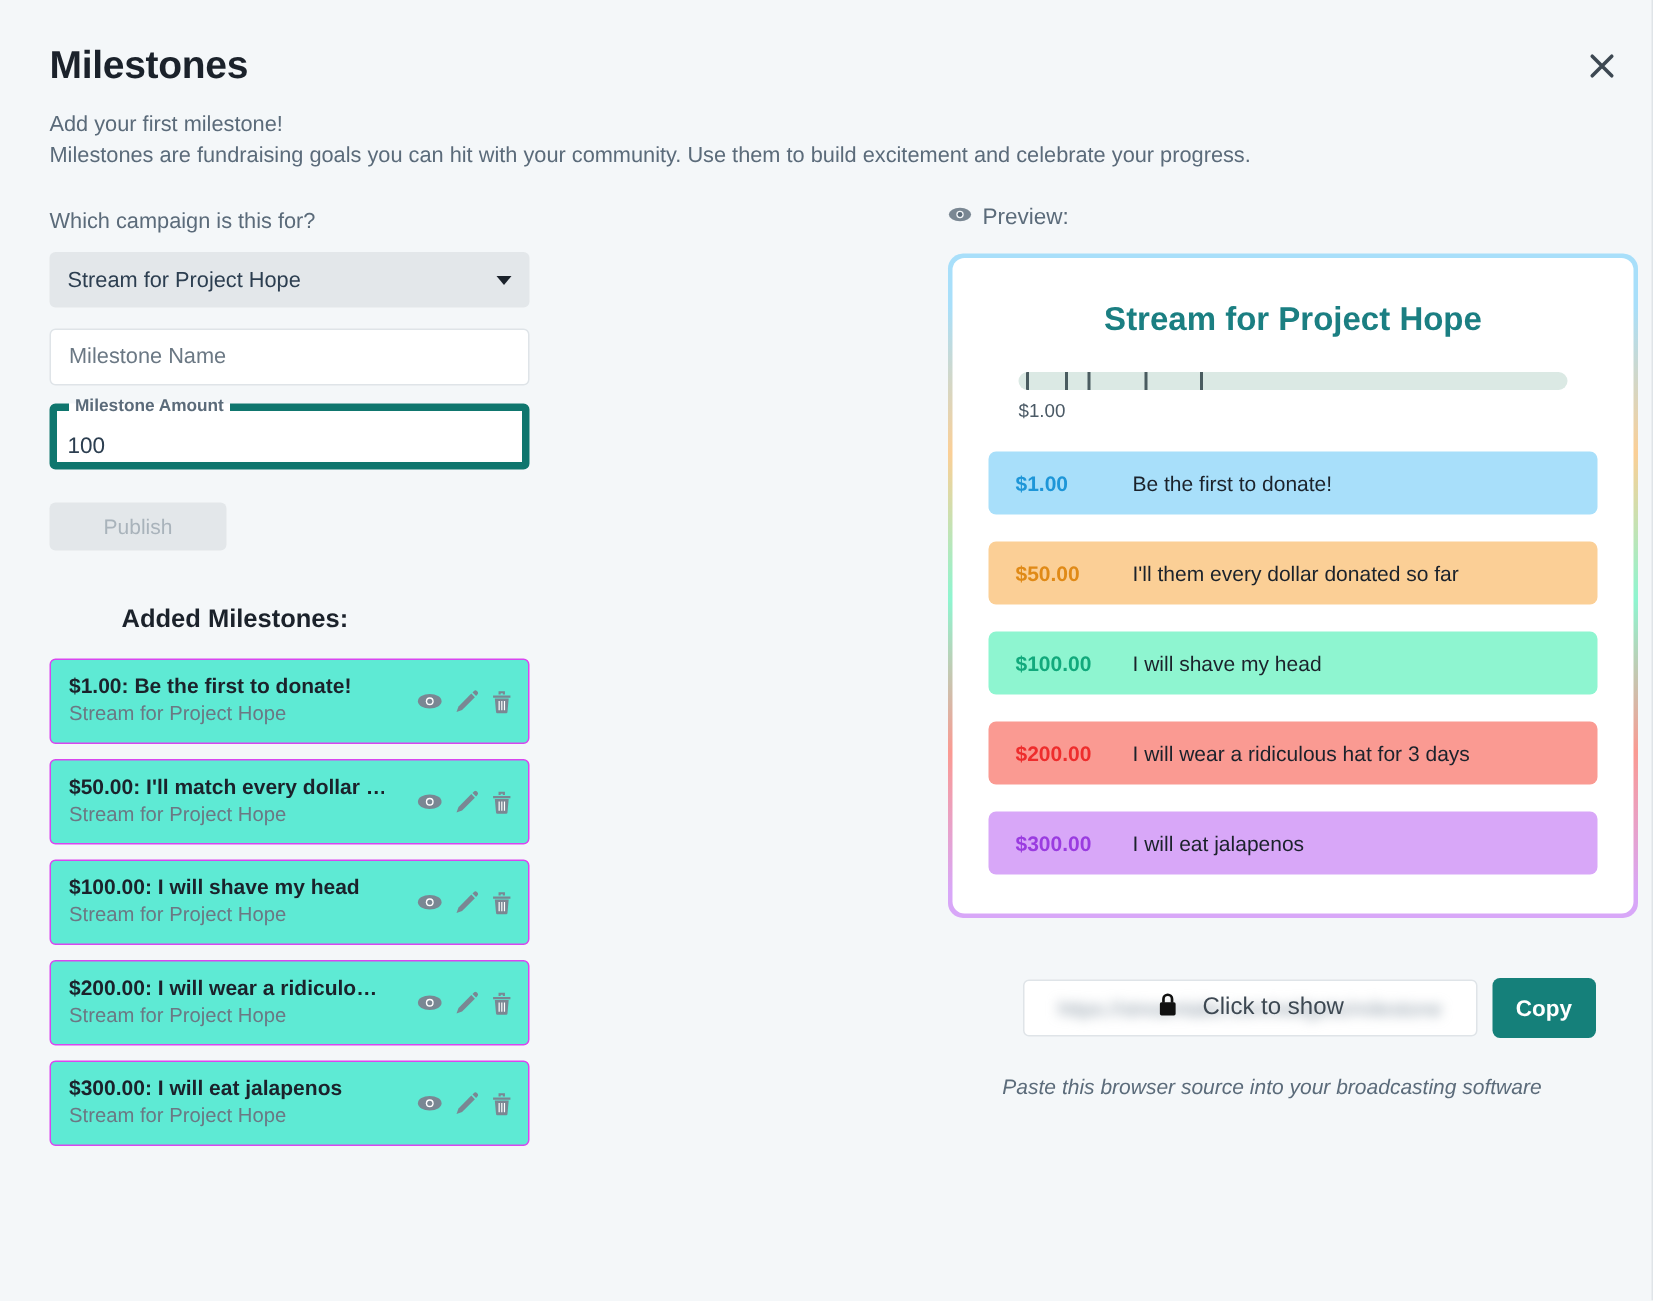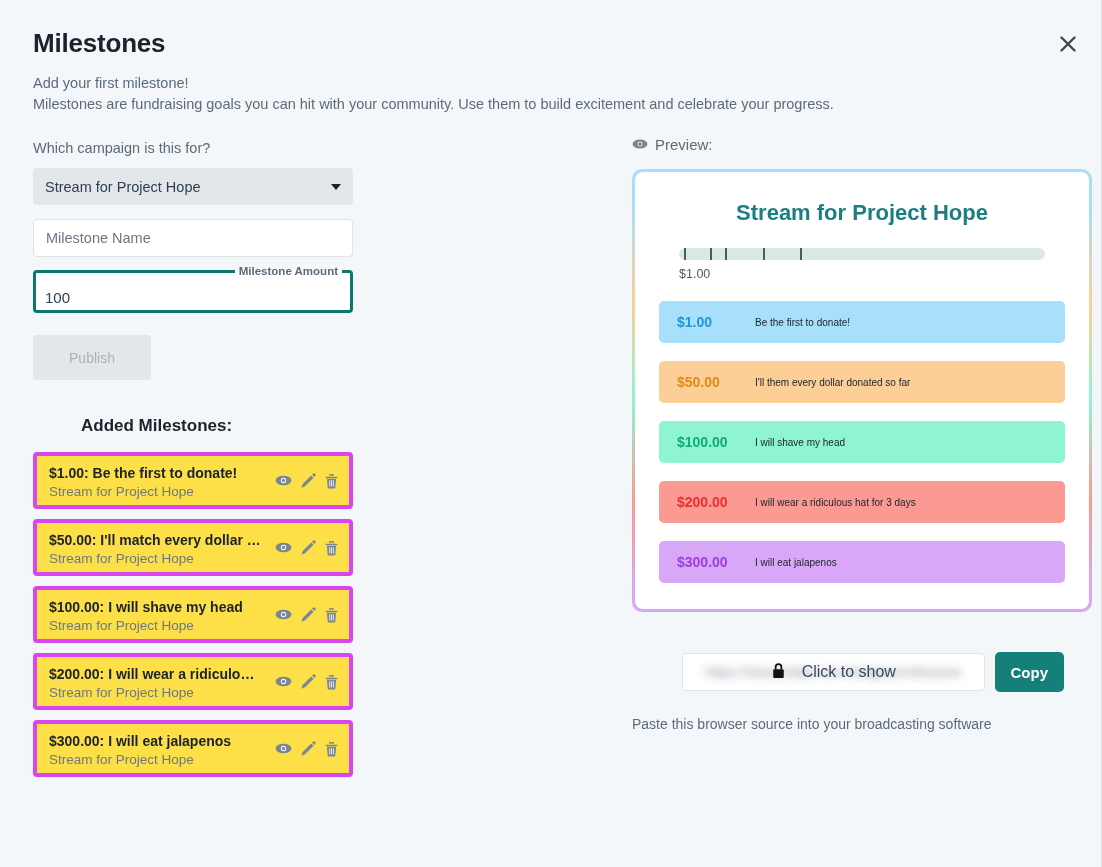--- a/index.html
+++ b/index.html
@@ -78,65 +78,64 @@
 
   
   .outlined-field {
     position: relative;
     margin-top: 14px;
     width: 320px; height: 42px;
   }
   .outlined-field fieldset {
     position: absolute; inset: -5px 0 0 0;
     margin: 0; padding: 0 8px;
-    border: 3px solid #0f766e;
+    border: 5px solid #0f766e;
     border-radius: 4px;
     background: #fff;
     pointer-events: none;
     height: 47px;
-    text-align: right;
   }
   .outlined-field legend {
     padding: 0 4px;
     font-size: 11.5px;
     color: #5b6b7a;
     font-weight: bold;
     line-height: 1;
   }
   .outlined-field input {
     position: absolute; inset: 0;
     width: 100%; height: 100%;
     background: transparent;
     border: none; outline: none;
     padding: 10px 12px 0 12px;
     font-size: 15px; font-family: "Liberation Sans", sans-serif;
     color: #2c3e50;
   }
 
   .publish-btn {
     margin-top: 22px;
-    width: 118px; height: 45px;
+    width: 118px; height: 32px;
     background: #e3e7ea;
     color: #a9b3bb;
     border: none; border-radius: 4px;
     font-size: 14px; font-family: "Liberation Sans", sans-serif;
     cursor: default;
   }
 
   .added-heading {
     margin-top: 36px;
     font-size: 17px; font-weight: bold; color: #1b222b; margin-left: 48px;
   }
 
   .ms-list { margin-top: 16px; }
   .ms-item {
     position: relative;
     width: 320px; height: 57px;
-    background: #fde047;
-    border: 4px solid #d946ef;
+    background: #5eead4;
+    border: 1px solid #d946ef;
     border-radius: 4px;
     margin-bottom: 10px;
     padding: 9px 12px;
   }
   .ms-item-title {
     font-size: 14px; font-weight: bold; color: #1b222b;
     white-space: nowrap; overflow: hidden;
     max-width: 210px;
   }
   .ms-item-sub {
@@ -208,21 +207,21 @@
     border-radius: 5px;
     margin-bottom: 18px;
     padding: 0 18px;
   }
   .ms-row:last-child { margin-bottom: 0; }
   .ms-row-amt {
     font-size: 14px; font-weight: bold;
     width: 78px; flex: none;
   }
   .ms-row-txt {
-    font-size: 10px; color: #1b222b;
+    font-size: 14px; color: #1b222b;
   }
 
   
   .url-row {
     display: flex; align-items: center; gap: 10px;
     margin-top: 40px;
     padding-left: 50px;
   }
   .url-box {
     position: relative;
@@ -252,22 +251,23 @@
     flex: none;
     height: 40px; padding: 0 16px;
     background: #15807a;
     color: #fff;
     border: none; border-radius: 5px;
     font-size: 15px; font-weight: bold;
     font-family: "Liberation Sans", sans-serif;
     cursor: pointer;
   }
   .url-hint {
+    text-align: center;
     margin-top: 24px;
-    font-size: 14px; color: #5b6b7a;
+    font-size: 14px; color: #5b6b7a; font-style: italic;
   }
 </style>
 </head>
 <body>
 
 <div class="page-border-right"></div>
 
 <button class="close-btn">
   <span>
     <svg width="18" height="18" viewBox="0 0 18 18" aria-hidden="true">

